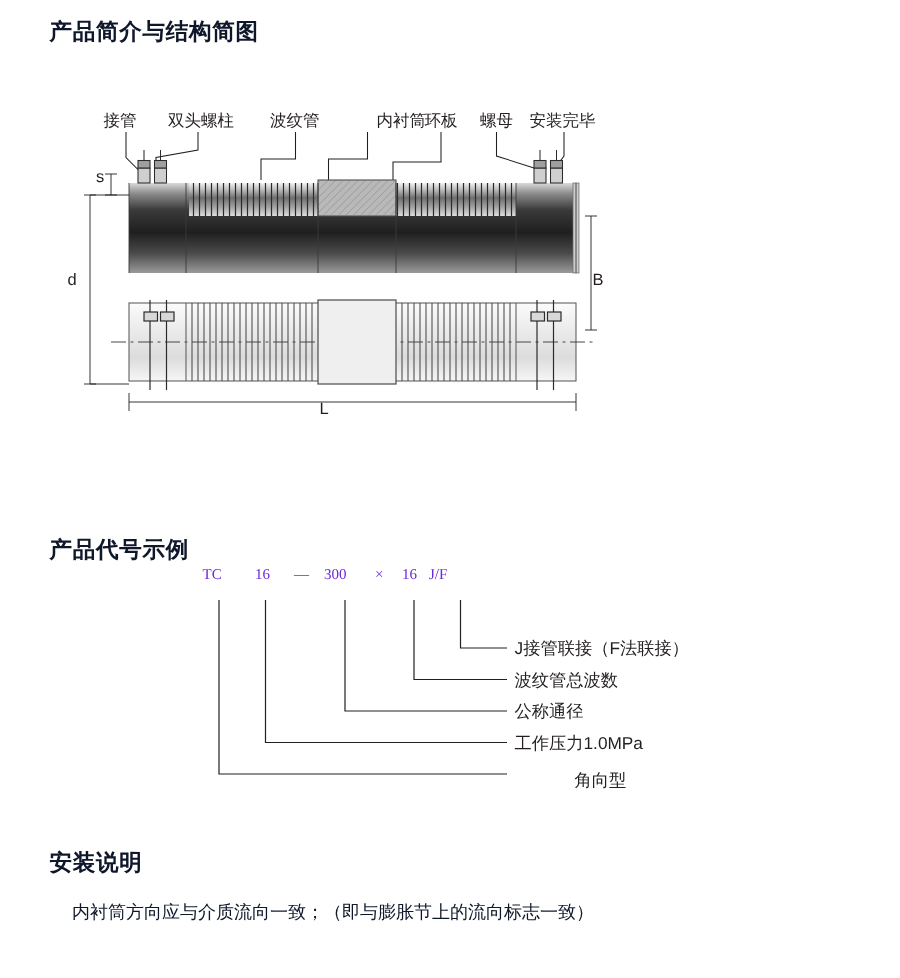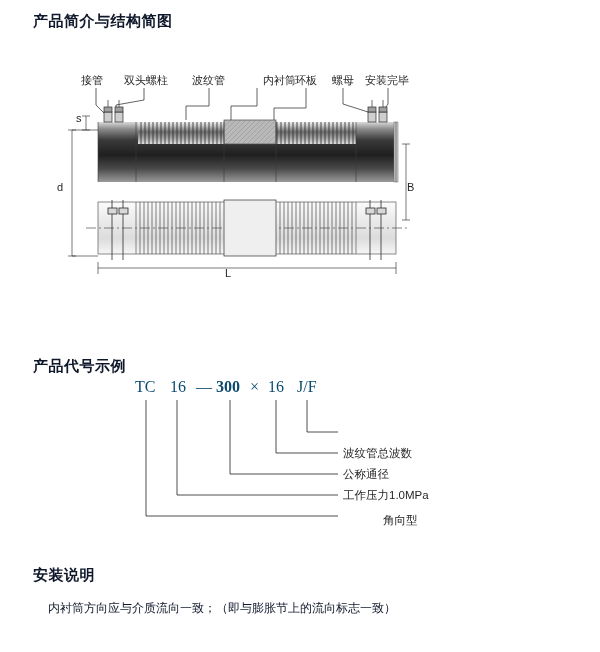--- a/index.html
+++ b/index.html
@@ -23,44 +23,44 @@
     letter-spacing: 0.5px;
     white-space: nowrap;
   }
   #title-structure { left: 33px; top: 12px; }
   #title-code      { left: 33px; top: 357px; }
   #title-install   { left: 33px; top: 566px; }
 
   
   #figure-structure {
     position: absolute;
-    left: 16px; top: 60px;
+    left: 4px; top: 60px;
     width: 488px; height: 230px;
   }
   #figure-structure svg { display: block; }
 
   .callout-label {
     position: absolute;
     font-size: 11px;
     white-space: nowrap;
     color: #231f20;
   }
 
   
   #figure-code {
     position: absolute;
     left: 0; top: 378px;
     width: 600px; height: 160px;
   }
   .code-token {
     position: absolute;
     font-family: "Liberation Serif", serif;
-    font-size: 16px;
+    font-size: 10px;
     white-space: nowrap;
-    color: #0c4a6e;
+    color: #6d28d9;
   }
   .code-desc {
     position: absolute;
     font-size: 11.5px;
     white-space: nowrap;
     color: #231f20;
   }
 
   
   #install-notes {
@@ -347,26 +347,27 @@
       <path d="M177,22 L177,117 L338,117"></path>
 
       <path d="M146,22 L146,138 L338,138"></path>
     </g>
   </svg>
 
   
   <div class="code-token" style="left:135px; top:0px;">TC</div>
   <div class="code-token" style="left:170px; top:0px;">16</div>
   <div class="code-token" style="left:196px; top:0px;">—</div>
-  <div class="code-token" style="left:216px; top:0px;font-weight:bold;">300</div>
+  <div class="code-token" style="left:216px; top:0px;">300</div>
   <div class="code-token" style="left:250px; top:0px;">×</div>
   <div class="code-token" style="left:268px; top:0px;">16</div>
-  <div class="code-token" style="left:297px; top:0px;">J/F</div>
-
-  
+  <div class="code-token" style="left:286px; top:0px;">J/F</div>
+
+  
+  <div class="code-desc" style="left:343px; top:47px;">J接管联接（F法联接）</div>
   <div class="code-desc" style="left:343px; top:68px;">波纹管总波数</div>
   <div class="code-desc" style="left:343px; top:89px;">公称通径</div>
   <div class="code-desc" style="left:343px; top:110px;">工作压力1.0MPa</div>
   <div class="code-desc" style="left:343px; top:135px;margin-left:40px;">角向型</div>
 </div>
 
 <div id="install-notes">
   <div>内衬筒方向应与介质流向一致；（即与膨胀节上的流向标志一致）</div>
 </div>
 

